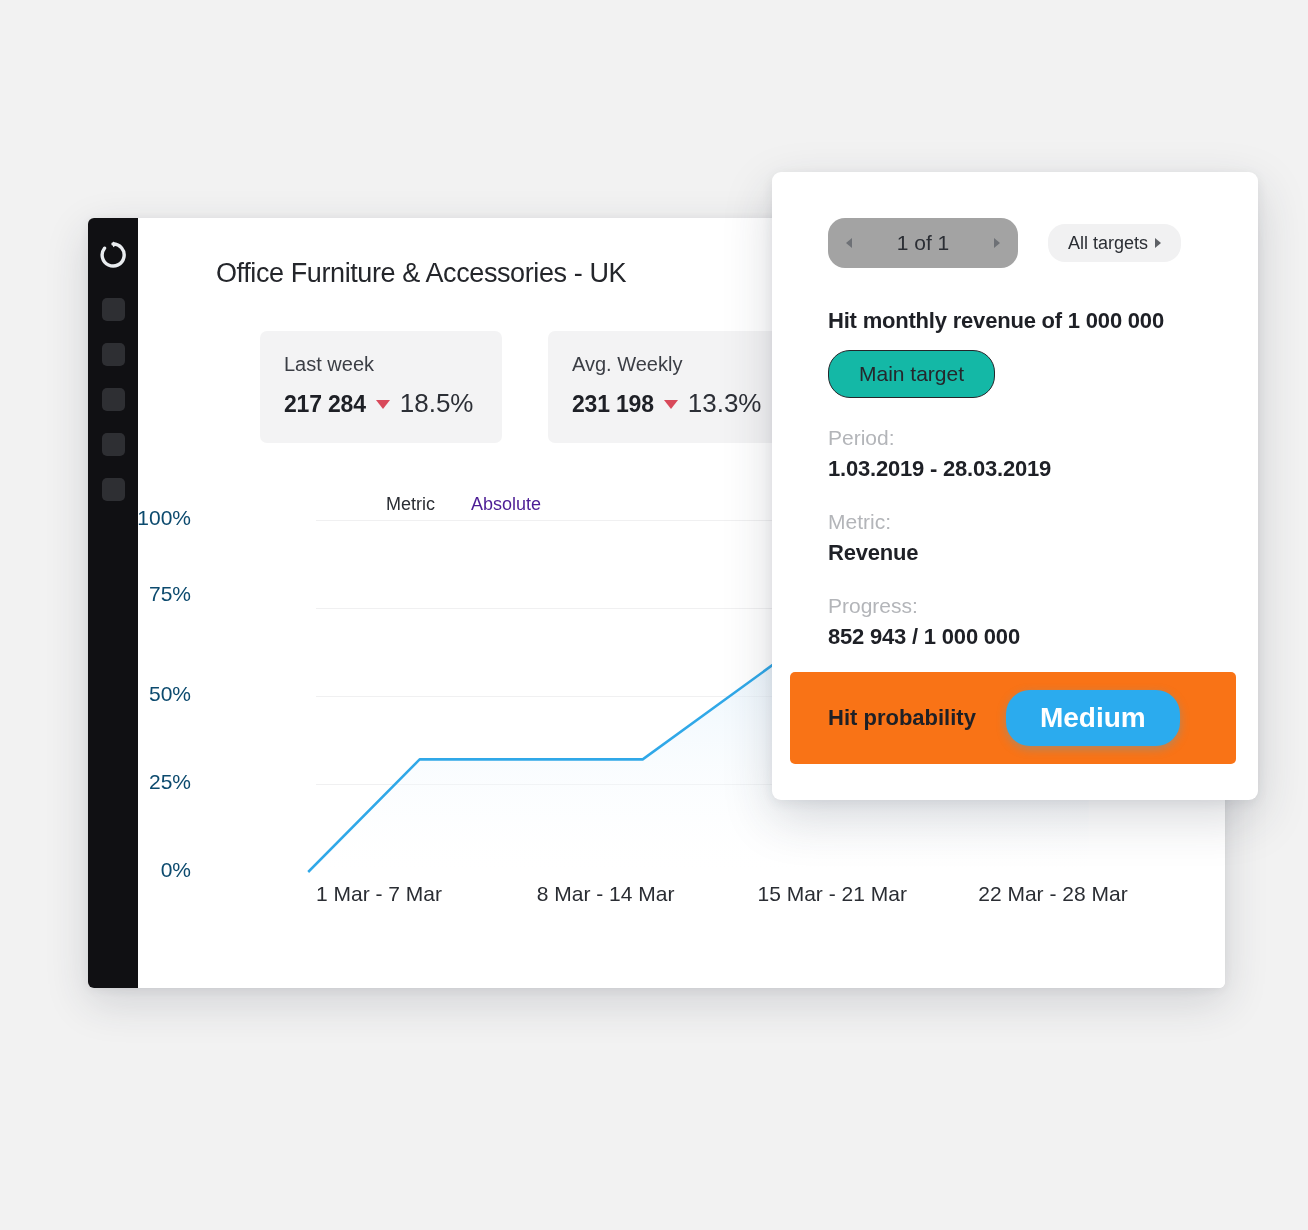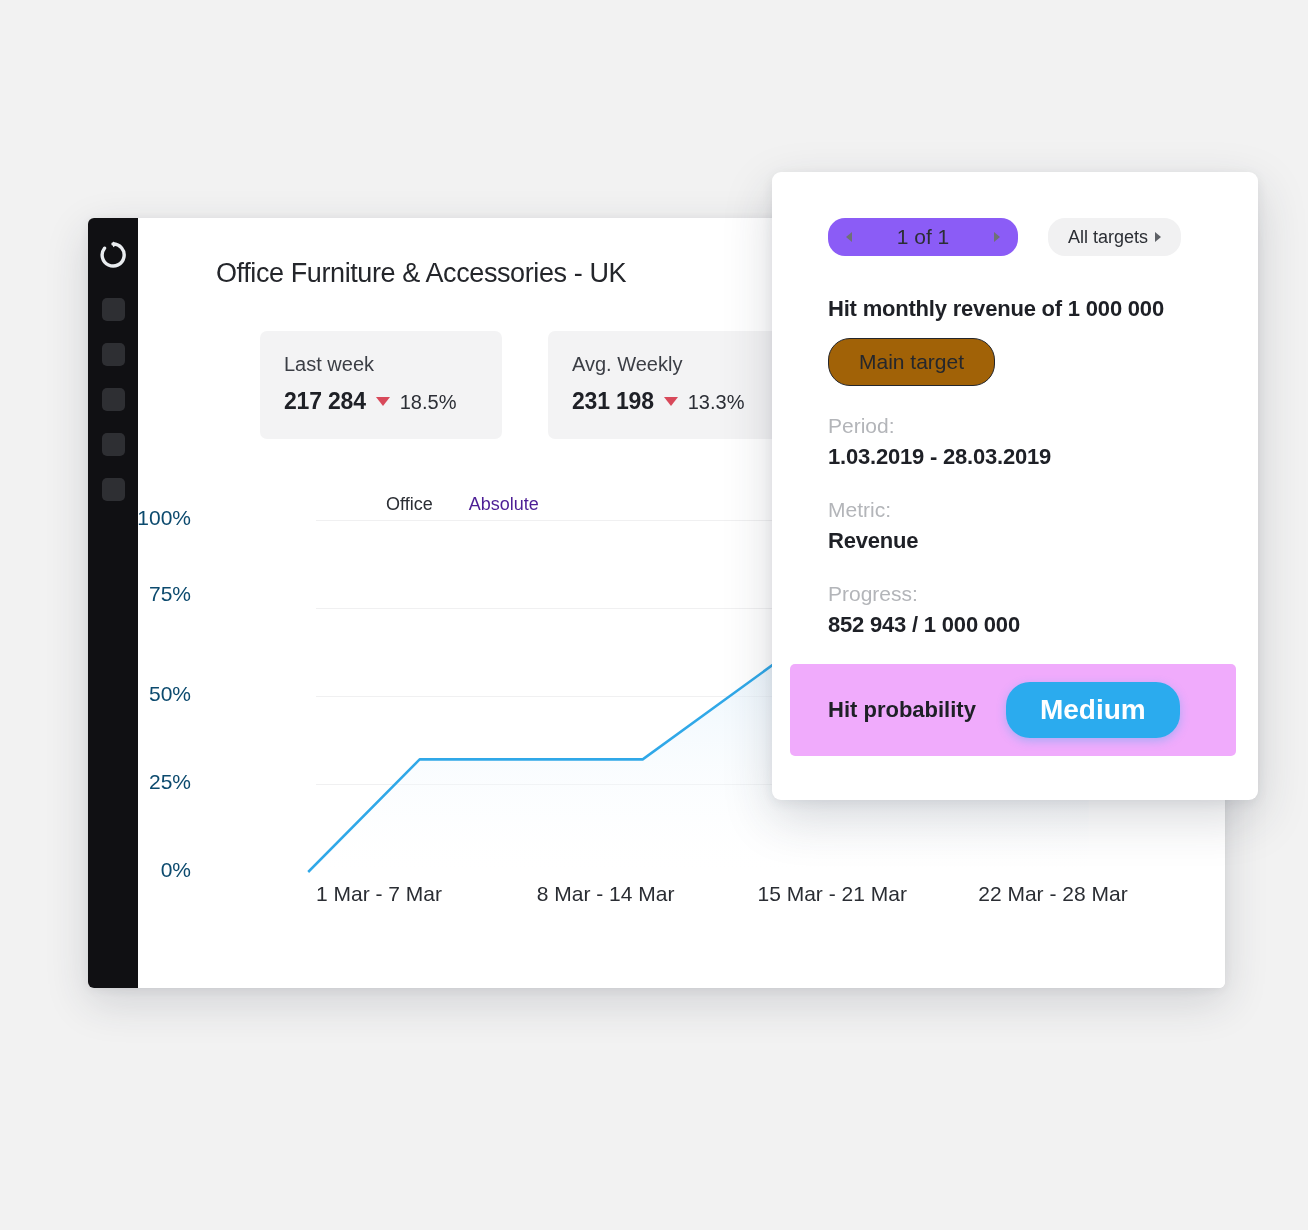--- a/index.html
+++ b/index.html
@@ -55,21 +55,21 @@
   .stat-label { font-size: 20px; color: #3b3e45; margin-bottom: 12px; }
   .stat-value-row { display: flex; align-items: baseline; gap: 10px; }
   .stat-value { font-size: 23px; font-weight: bold; color: #1e2026; letter-spacing: -0.2px; }
   .tri-down {
     width: 0; height: 0;
     border-left: 7px solid transparent;
     border-right: 7px solid transparent;
     border-top: 9px solid #d8495a;
     position: relative; top: -3px;
   }
-  .stat-delta { font-size: 20px; color: #2c2f36; }
+  .stat-delta { font-size: 26px; color: #2c2f36; }
 
   
   .chart-zone { position: absolute; left: 0; top: 268px; right: 0; height: 420px; }
   .toggle-row {
     position: absolute; left: 248px; top: 8px;
     display: flex; gap: 36px; z-index: 6;
   }
   .toggle { font-size: 18px; color: #2b2e34; }
   .toggle.inactive { color: #4c1d95; }
 
@@ -96,22 +96,22 @@
     width: 486px; height: 628px;
     background: #ffffff;
     border-radius: 9px;
     box-shadow: 0 18px 50px rgba(40,45,60,0.18), 0 3px 12px rgba(40,45,60,0.08);
     overflow: hidden;
   }
   .panel-body { padding: 46px 34px 0 56px; }
 
   .panel-toolbar { display: flex; gap: 30px; align-items: center; }
   .pager {
-    background: #8b5cf6; border-radius: 17px;
-    height: 38px; width: 190px;
+    background: #a3a3a3; border-radius: 17px;
+    height: 50px; width: 190px;
     display: flex; align-items: center; justify-content: space-between;
     padding: 16px 18px;
   }
   .pager-text { font-size: 21px; color: #2b2e34; }
   .arrow-l { width: 0; height: 0; border-top: 5px solid transparent; border-bottom: 5px solid transparent; border-right: 6px solid #6e7176; }
   .arrow-r { width: 0; height: 0; border-top: 5px solid transparent; border-bottom: 5px solid transparent; border-left: 6px solid #6e7176; }
   .all-targets {
     background: #f1f1f2; border-radius: 17px;
     height: 38px;
     display: flex; align-items: center; gap: 7px;
@@ -125,30 +125,30 @@
     font-size: 22px; font-weight: bold; color: #1e2026;
     letter-spacing: -0.2px;
   }
   .main-target-pill {
     margin-top: 16px;
     display: inline-block;
     border: 1.6px solid #24262b;
     border-radius: 22px;
     padding: 11px 30px;
     font-size: 21px; color: #25272c;
-    background: #a16207;
+    background: #14b8a6;
   }
 
   .field { margin-top: 28px; }
   .field-label { font-size: 21px; color: #b3b5b9; margin-bottom: 6px; }
   .field-value { font-size: 22px; font-weight: bold; color: #1e2026; letter-spacing: -0.2px; }
 
   .panel-footer {
-    position: absolute; left: 18px; right: 22px; bottom: 44px;
-    background: #f0abfc;
+    position: absolute; left: 18px; right: 22px; bottom: 36px;
+    background: #f97316;
     border-radius: 5px;
     height: 92px;
     display: flex; align-items: center;
     padding: 0 38px;
     gap: 30px;
   }
   .footer-label { font-size: 22px; font-weight: bold; color: #1e2026; }
   .prob-badge {
     background: #2babee;
     color: #ffffff;
@@ -197,21 +197,21 @@
           <div class="stat-value-row">
             <span class="stat-value">231 198</span>
             <span class="tri-down"></span>
             <span class="stat-delta">13.3%</span>
           </div>
         </div>
       </div>
 
       <div class="chart-zone">
         <div class="toggle-row">
-          <span class="toggle">Office</span>
+          <span class="toggle">Metric</span>
           <span class="toggle inactive">Absolute</span>
         </div>
         <div id="grid-layer">
             <div class="gridline" style="top: 298px;"></div>
             <div class="gridline" style="top: 210px;"></div>
             <div class="gridline" style="top: 122px;"></div>
             <div class="gridline" style="top: 34px;"></div>
           </div>
         <div id="ylabel-layer">
             <div class="y-label" style="top: 372px;">0%</div>

